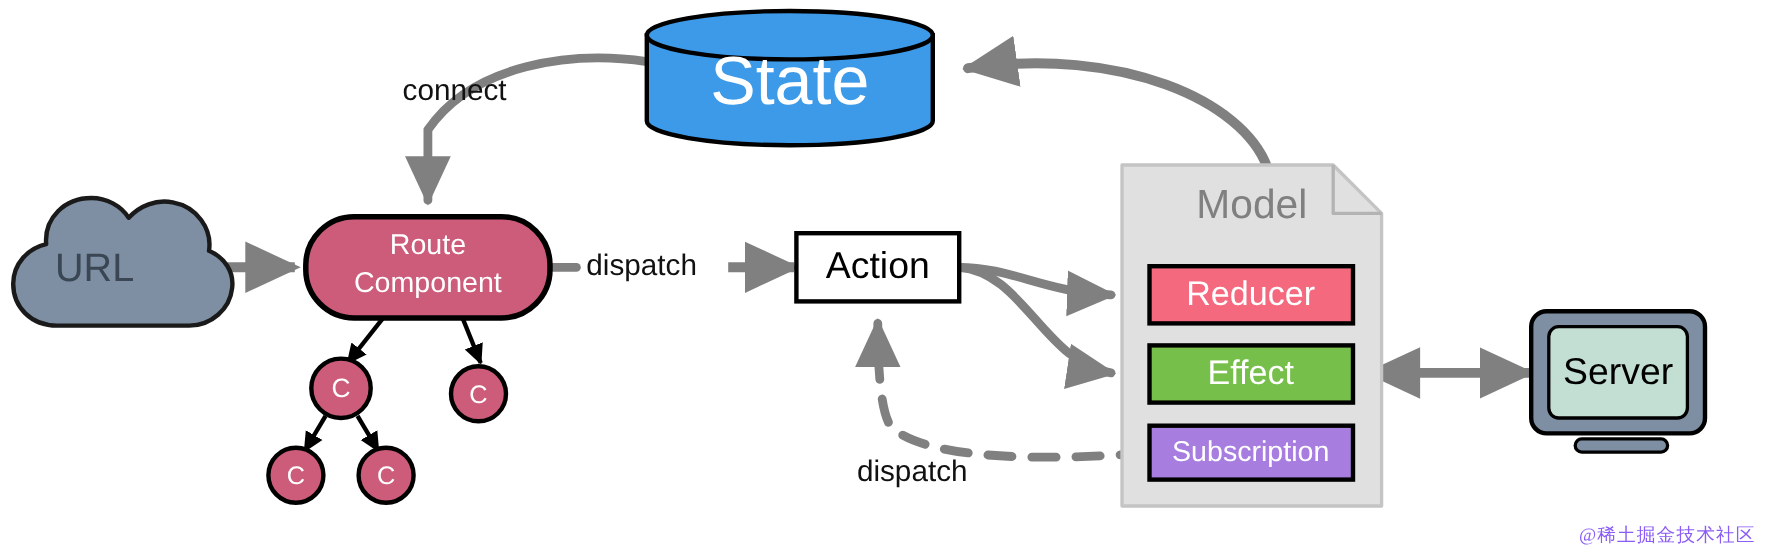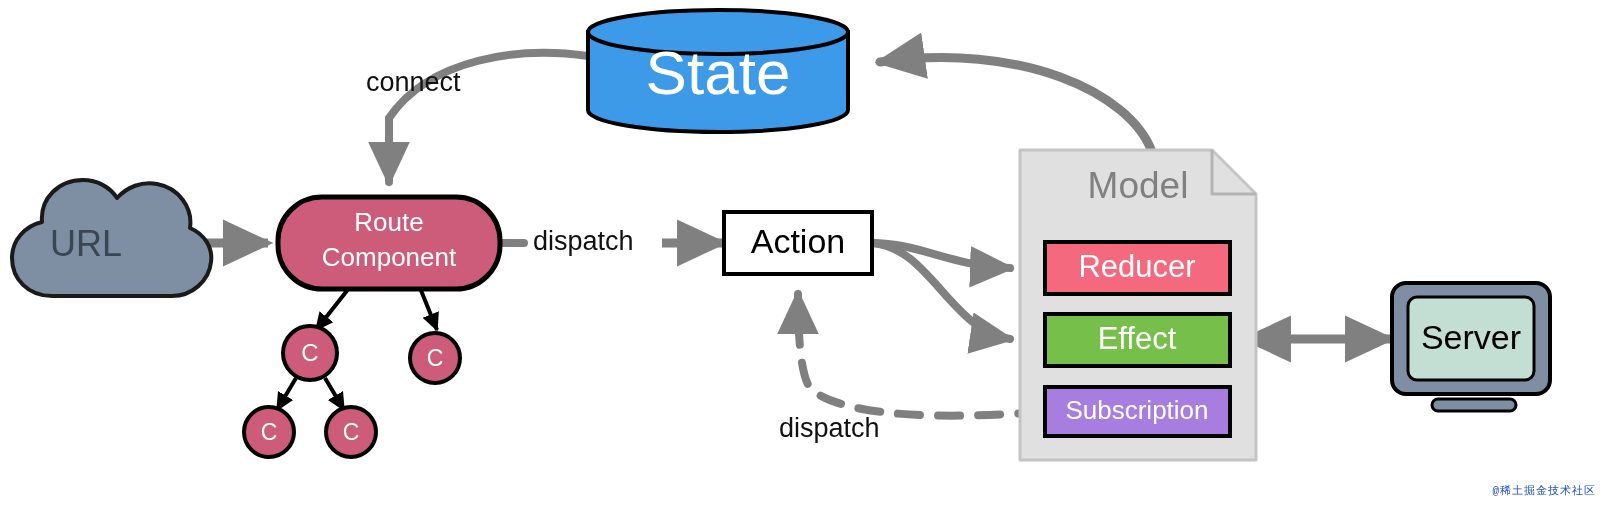--- a/index.html
+++ b/index.html
@@ -32,23 +32,23 @@
   .edge-label {
     font-family: "Liberation Sans", sans-serif;
     font-size: 27px;
     fill: #111111;
     dominant-baseline: middle;
   }
   .watermark {
     position: absolute;
     right: 18px;
     bottom: 10px;
-    font-family: Liberation Mono, monospace;
-    font-size: 11px;
-    color: #1d4ed8;
+    font-family: Liberation Serif, serif;
+    font-size: 17px;
+    color: #8b5cf6;
     letter-spacing: 1px;
     white-space: nowrap;
     user-select: none;
   }
 </style>
 </head>
 <body>
 
 <div id="canvas">
 

